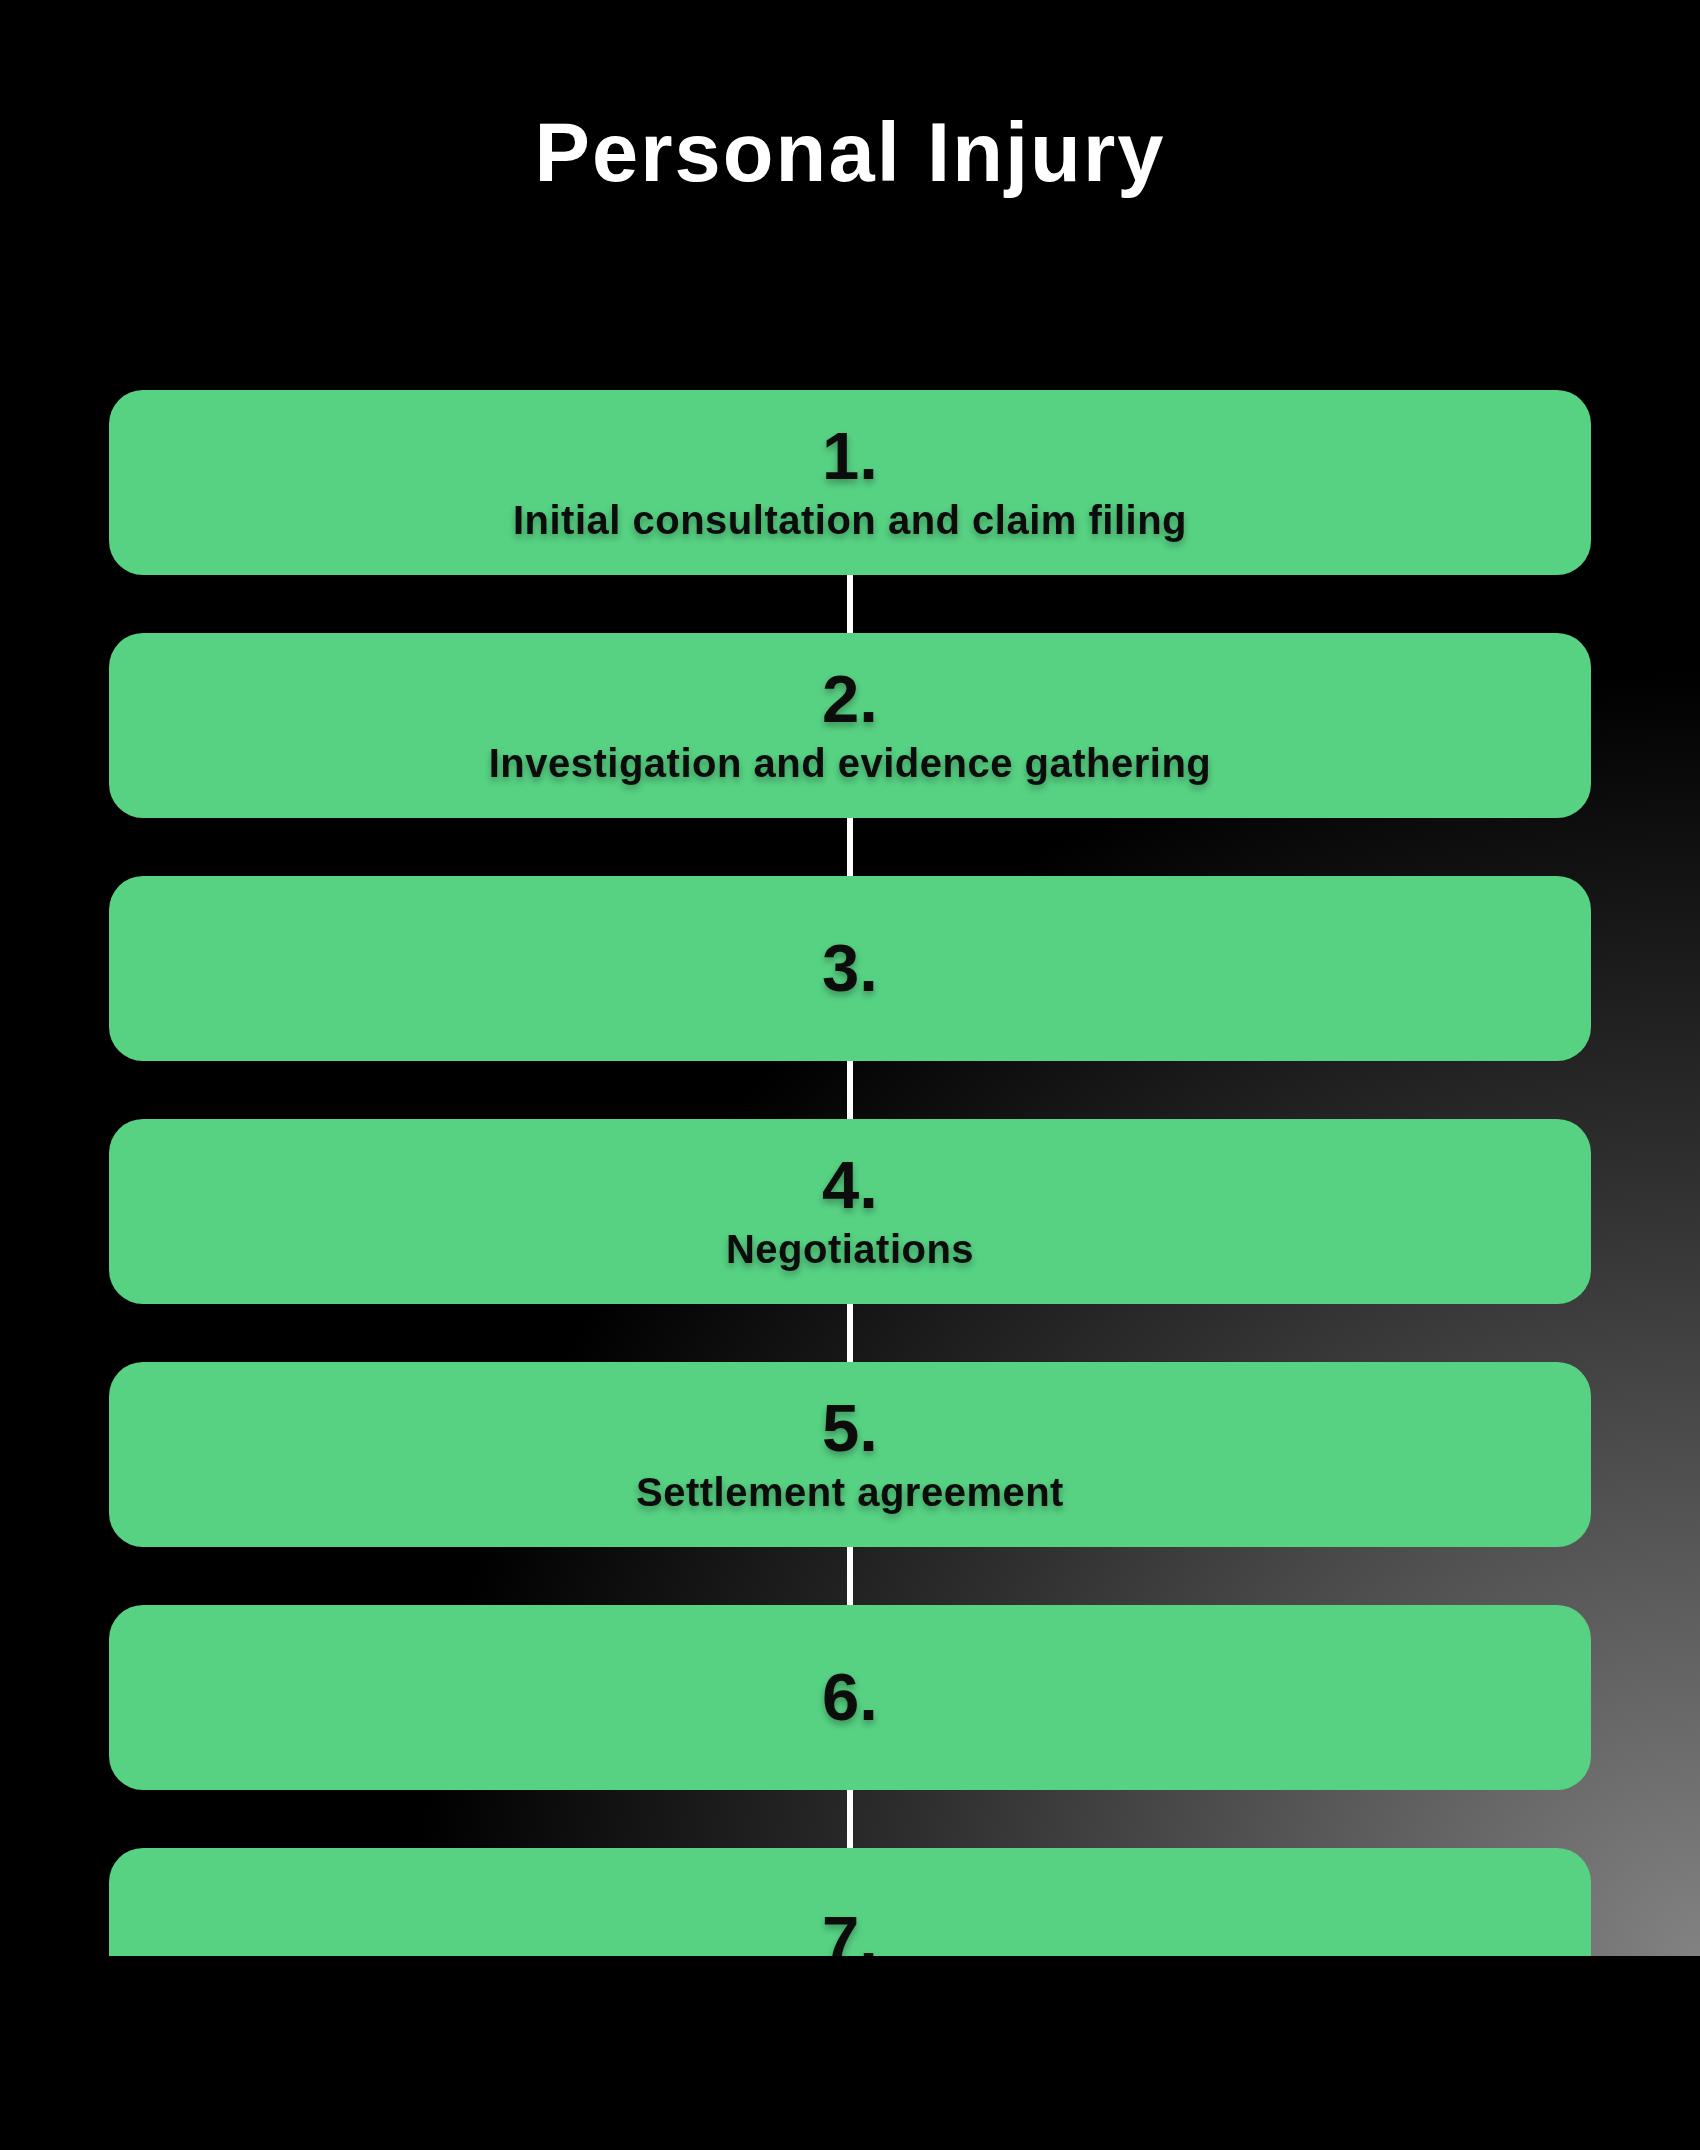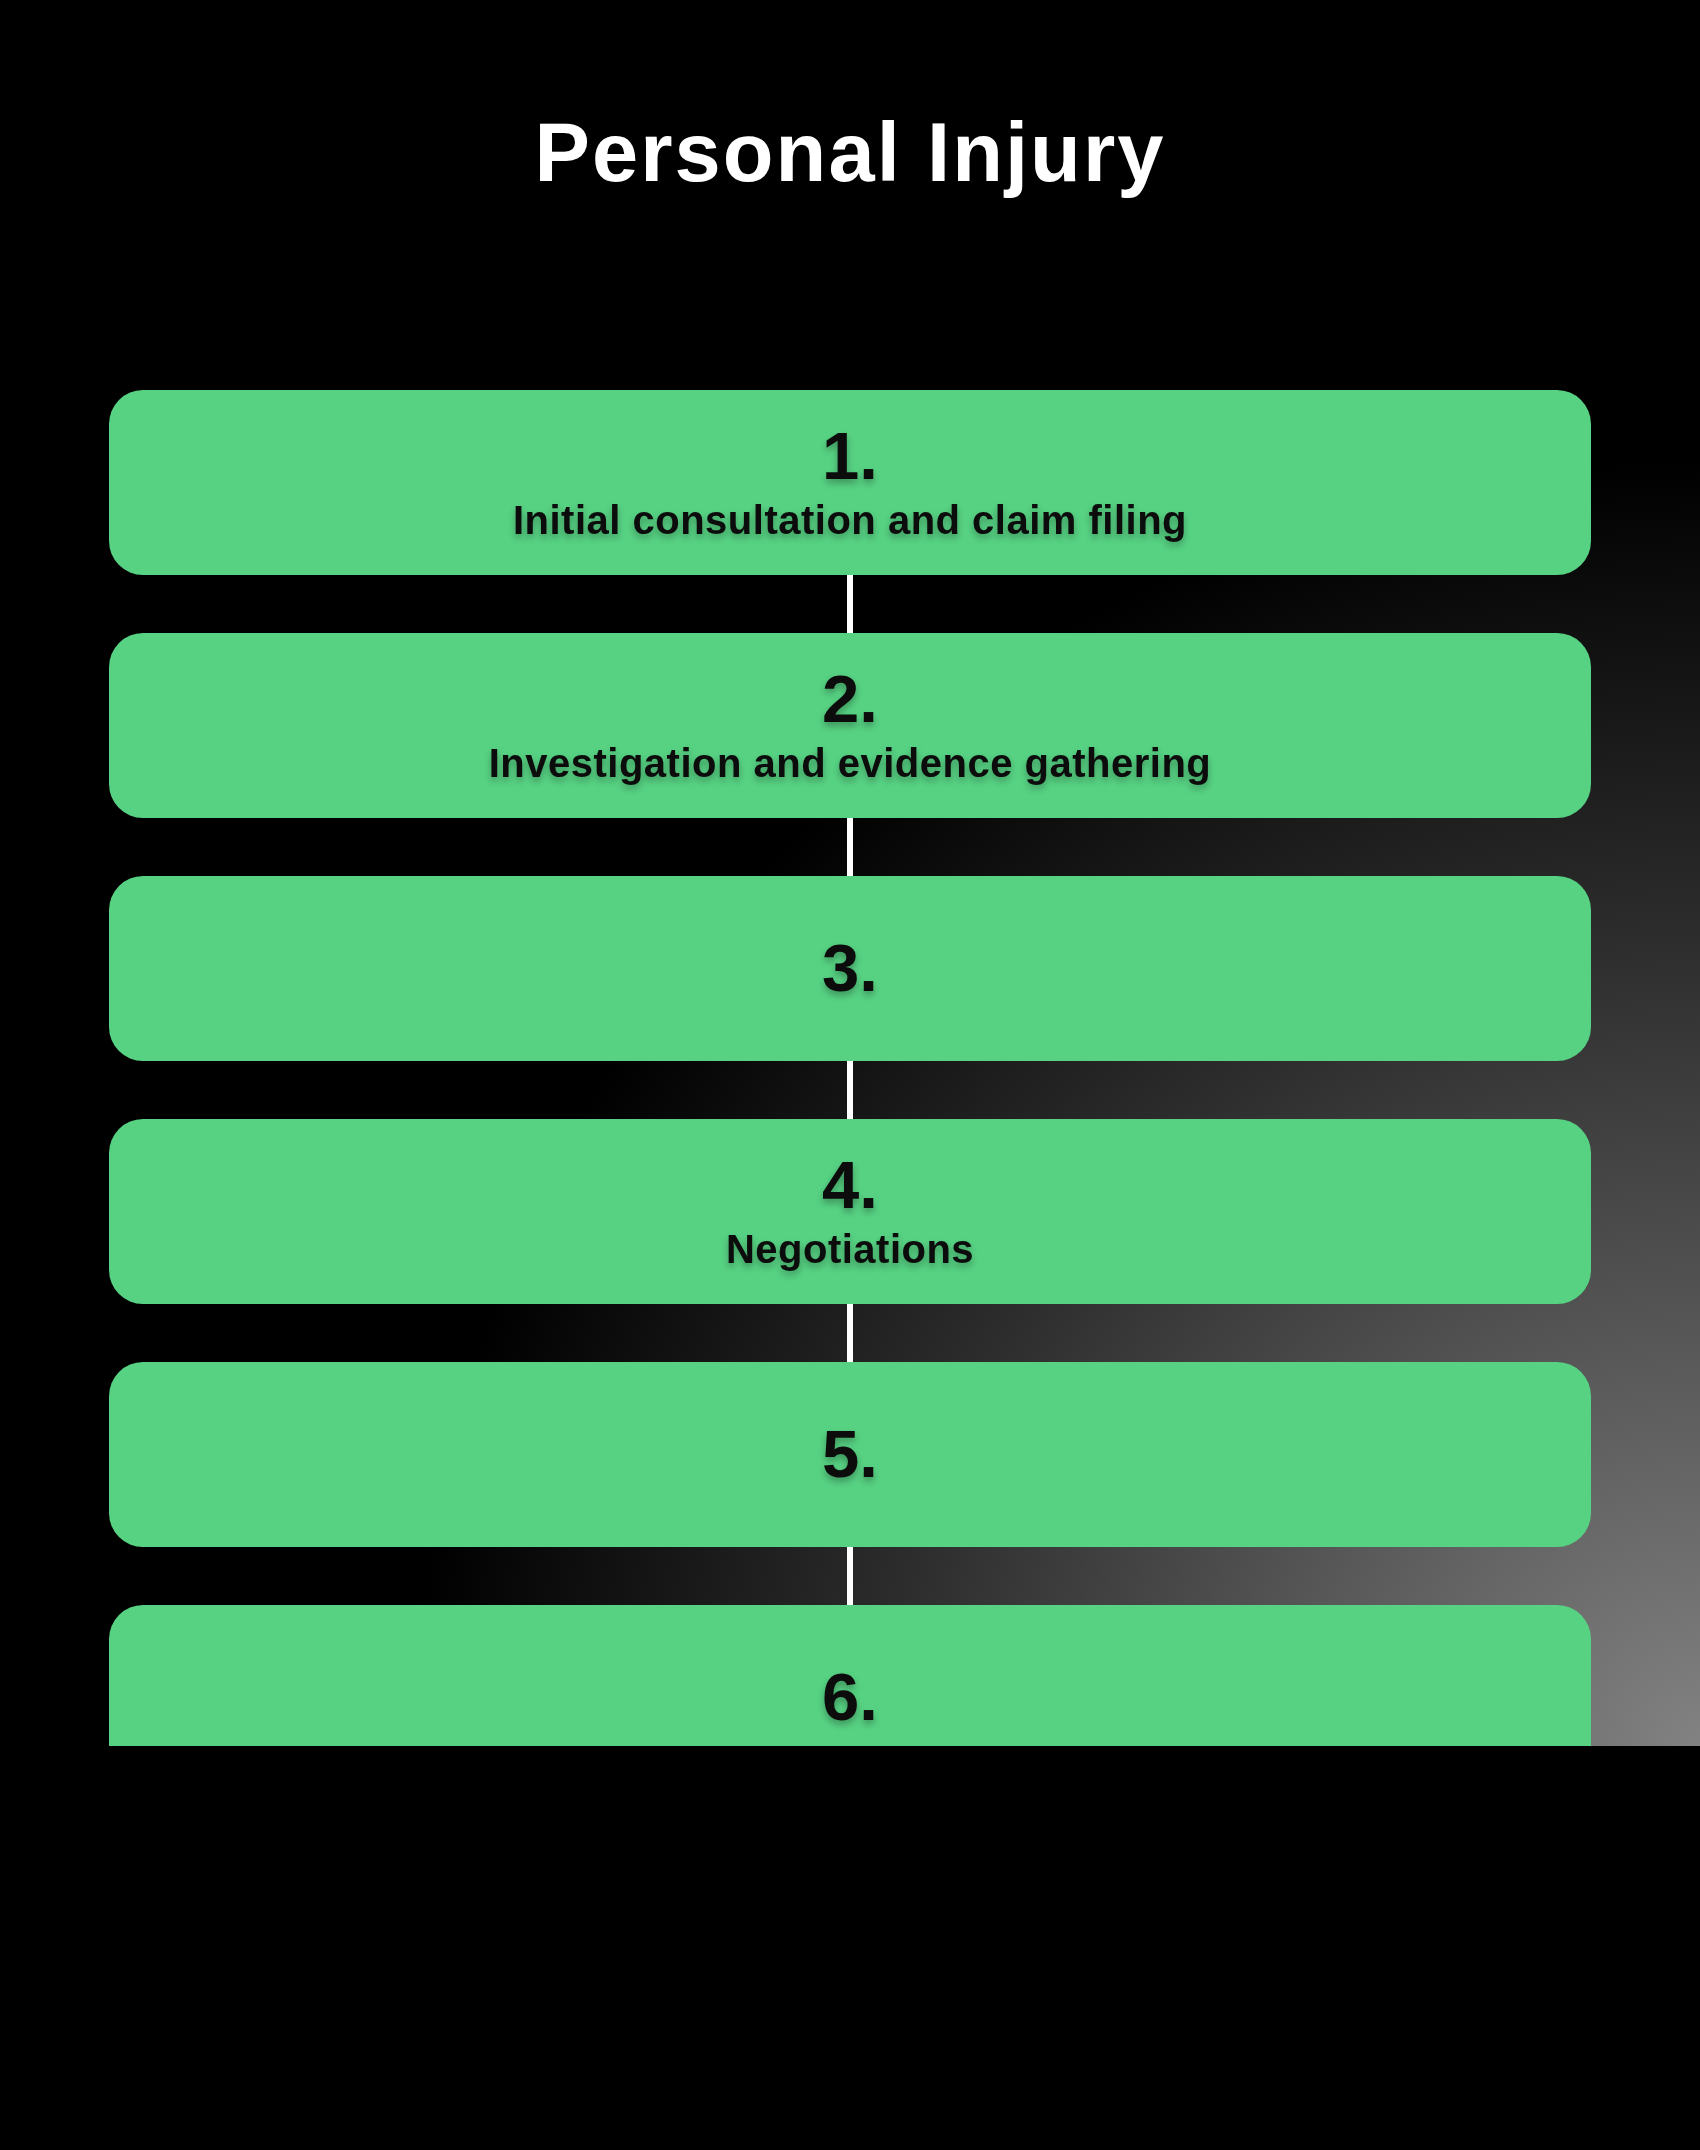--- a/index.html
+++ b/index.html
@@ -1,20 +1,20 @@
 <!DOCTYPE html>
 <html style="font-size:8.4px"><head>
 <meta charset="utf-8">
 <style>
   html, body { margin: 0; padding: 0; background: #000; }
 
   .canvas {
     position: relative;
     width: 1700px;
-    height: 1746px;
+    height: 1956px;
     overflow: hidden;
     background: #000;
     background-image: radial-gradient(circle 1286px at 100% 100%, #828282 0%, #2e2e2e 62%, #000000 100%);
     font-family: "Liberation Sans", "DejaVu Sans", sans-serif;
   }
 
   .title {
     position: absolute;
     top: 103px;
     left: 0;
@@ -100,20 +100,21 @@
     <div class="connector"></div>
 
     <section class="step-box">
       <div class="step-number">4.</div>
       <div class="step-label">Negotiations</div>
     </section>
     <div class="connector"></div>
 
     <section class="step-box">
       <div class="step-number">5.</div>
+      <div class="step-label">Settlement agreement</div>
     </section>
     <div class="connector"></div>
 
     <section class="step-box">
       <div class="step-number">6.</div>
     </section>
     <div class="connector"></div>
 
     <section class="step-box">
       <div class="step-number">7.</div>

